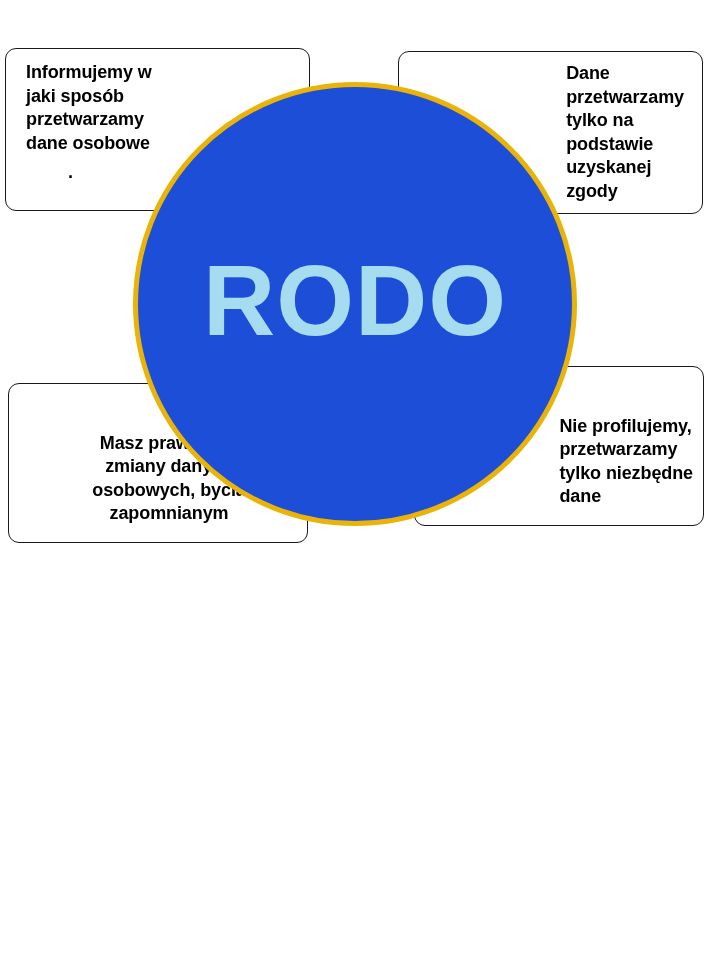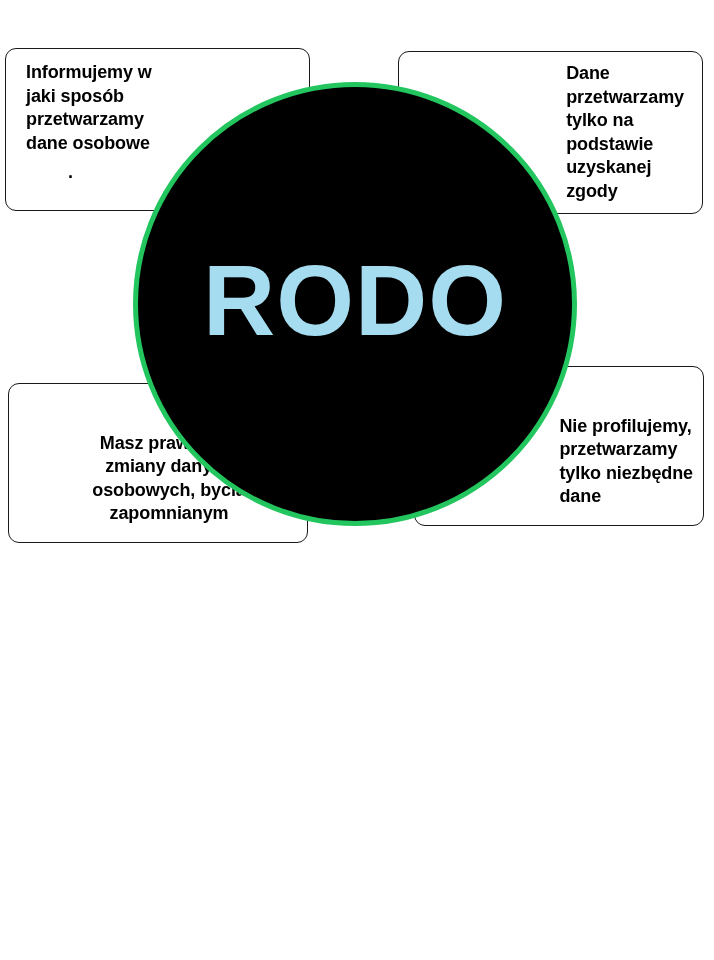--- a/index.html
+++ b/index.html
@@ -93,22 +93,22 @@
   #box-br .txt { padding: 0 10px 16px 0; text-align: left; }
 
   
   #circle {
     position: absolute;
     left: 133px;
     top: 82px;
     width: 434px;
     height: 434px;
     border-radius: 50%;
-    background: #000000;
-    border: 5px solid #22c55e;
+    background: #1d4ed8;
+    border: 5px solid #eab308;
     box-sizing: content-box;
     z-index: 2;
     display: flex;
     align-items: center;
     justify-content: center;
   }
   #circle-label {
     font-size: 100px;
     font-weight: bold;
     color: #A5DCF0;

